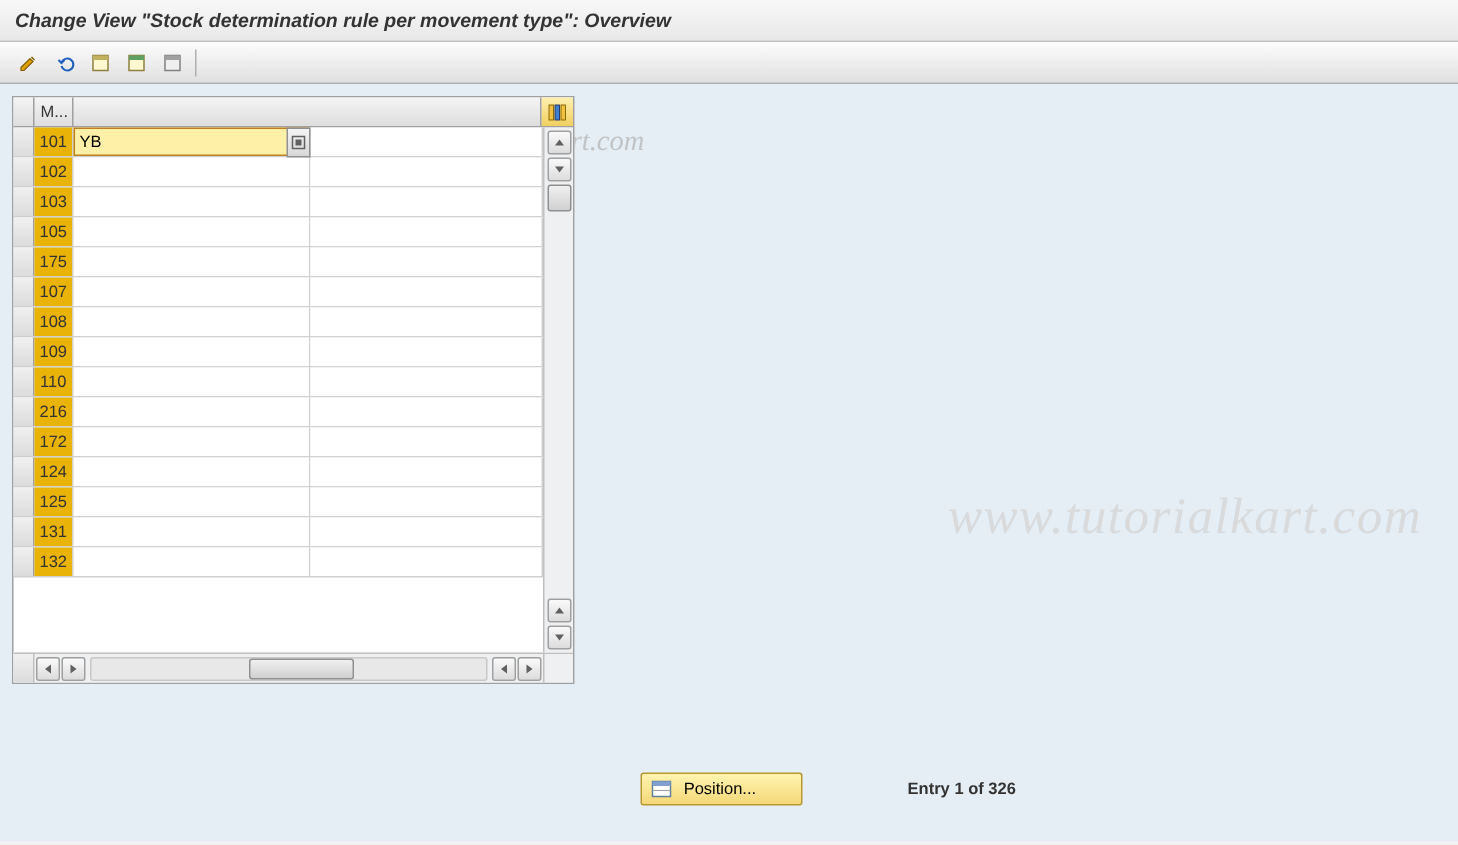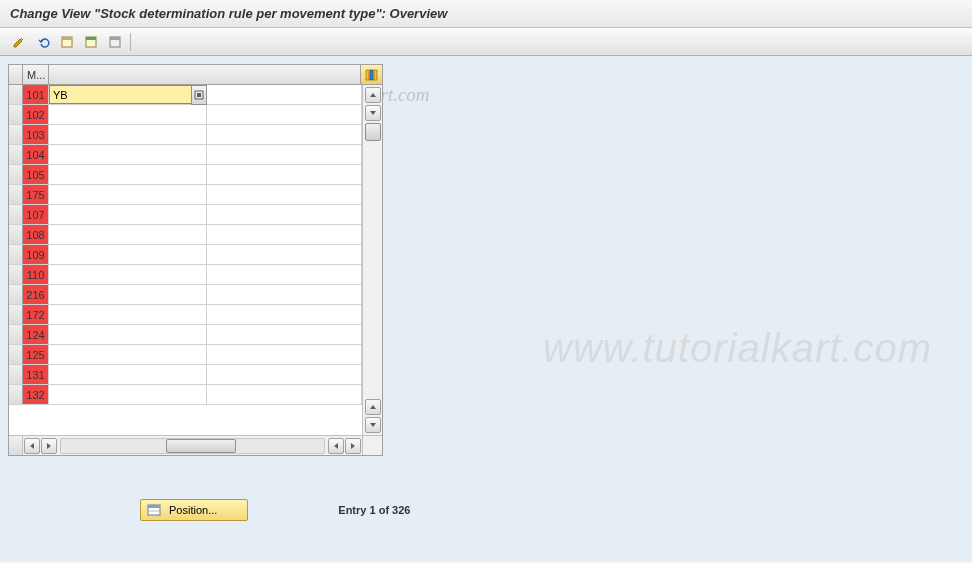--- a/index.html
+++ b/index.html
@@ -105,21 +105,21 @@
     }
     .cell {
       border-right: 1px solid #d0d0d0;
       padding: 0 3px;
       display: flex;
       align-items: center;
       font-size: 11px;
       background: #fff;
     }
     .cell-sel { width: 14px; background: linear-gradient(to bottom,#f0f0f0,#dcdcdc); border-right:1px solid #a0a0a0; cursor:pointer;}
-    .cell-mvt { width: 26px; background: #ef4444; color:#333; justify-content:center; }
+    .cell-mvt { width: 26px; background: #eab308; color:#333; justify-content:center; }
     .cell-rule { width: 158px; padding:0; }
     .cell-rule input {
       width: 100%;
       height: 100%;
       border: none;
       padding: 0 3px;
       font-size: 11px;
       background: #fff;
       outline: none;
     }
@@ -182,26 +182,27 @@
     }
     .hscroll-thumb {
       position:absolute; left:40%; top:0; height:100%; width:70px;
       background: linear-gradient(to bottom,#f0f0f0,#d0d0d0);
       border:1px solid #909090; border-radius:2px; cursor:pointer;
     }
     .hscroll-corner { width:20px; border-left:1px solid #c0c0c0; height:100%;}
     .footer {
       position: absolute;
       left: 0;
-      bottom: 32px;
+      bottom: 16px;
       width: 100%;
       display: flex;
       align-items: center;
       padding: 8px 8px 8px 140px;
-      gap: 90px;
+      gap: 70px;
+      justify-content: center;
     }
     .position-btn {
       display: inline-flex;
       align-items: center;
       gap: 8px;
       height: 22px;
       padding: 0 30px 0 6px;
       background: linear-gradient(to bottom, #fff4b0, #f4d878);
       border: 1px solid #b89830;
       border-radius: 2px;
@@ -217,24 +218,24 @@
       left: 245px;
       font-size: 19px;
       font-style: italic;
       color: rgba(180,180,180,0.75);
       font-family: Georgia, serif;
       pointer-events: none;
     }
     .watermark2 {
       position: absolute;
       top: 270px;
-      right: 40px;
-      font-size: 40px;
+      right: 24px;
+      font-size: 34px;
       color: rgba(210,210,210,0.7);
-      font-family: Liberation Sans, sans-serif;
+      font-family: Liberation Serif, serif;
       font-style: italic;
       pointer-events: none;
       letter-spacing: 1px;
     }
   </style>
 </head>
 <body>
 
 <div class="title-bar">Change View "Stock determination rule per movement type": Overview</div>
 
@@ -317,28 +318,20 @@
           <div class="row">
             <div class="cell cell-sel"></div>
             <div class="cell cell-mvt">103</div>
             <div class="cell cell-rule">
               <input type="text" style="">
             </div>
             <div class="cell cell-gap"></div>
           </div>
           <div class="row">
             <div class="cell cell-sel"></div>
-            <div class="cell cell-mvt">104</div>
-            <div class="cell cell-rule">
-              <input type="text" style="">
-            </div>
-            <div class="cell cell-gap"></div>
-          </div>
-          <div class="row">
-            <div class="cell cell-sel"></div>
             <div class="cell cell-mvt">105</div>
             <div class="cell cell-rule">
               <input type="text" style="">
             </div>
             <div class="cell cell-gap"></div>
           </div>
           <div class="row">
             <div class="cell cell-sel"></div>
             <div class="cell cell-mvt">175</div>
             <div class="cell cell-rule">

